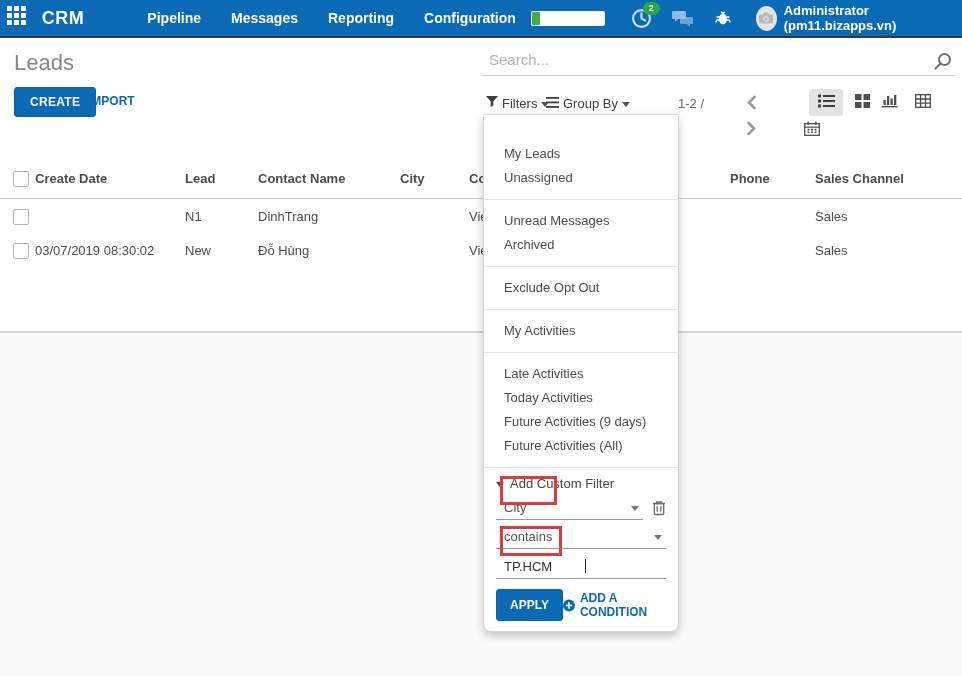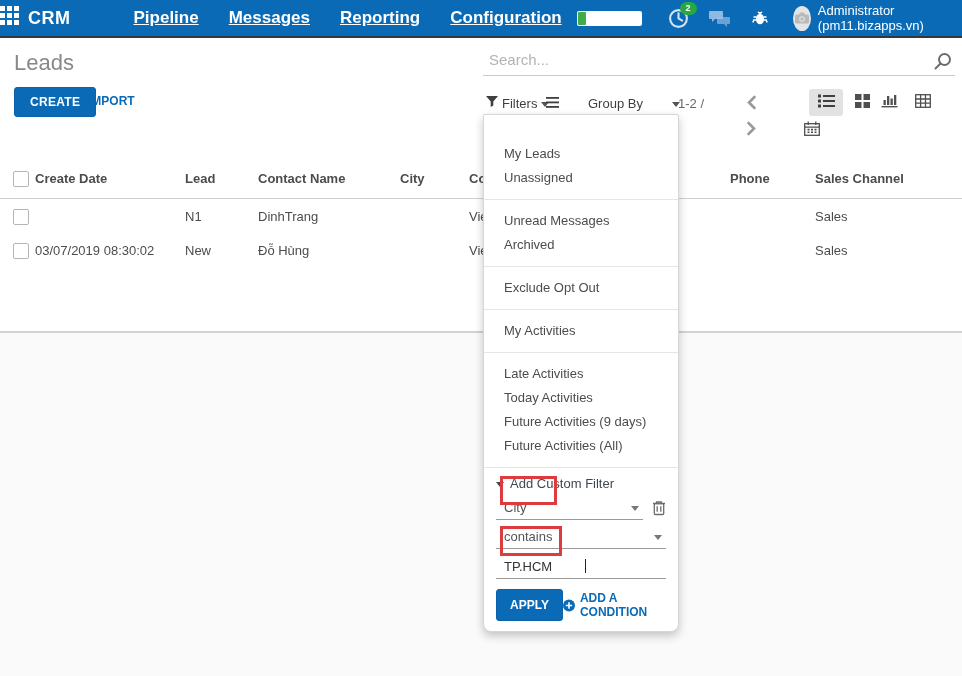--- a/index.html
+++ b/index.html
@@ -5,30 +5,30 @@
   html,body{margin:0;padding:0;background:#e8e8e8;}
   .screen{position:relative;width:962px;height:676px;background:#fff;overflow:hidden;
           font-family:"Liberation Sans",sans-serif;color:#4c4c4c;}
 
   
   .topbar{position:absolute;top:0;left:0;right:0;height:38px;background:#0a6ab6;
           border-bottom:2px solid #35383b;display:flex;align-items:center;color:#fff;box-sizing:border-box;}
   .apps-btn{width:38px;height:36px;display:flex;align-items:center;justify-content:center;cursor:pointer;}
   .brand{font-size:18px;font-weight:bold;margin-left:8px;letter-spacing:.5px;}
   .topmenus{display:flex;margin-left:48px;}
-  .topmenu{font-size:17px;font-weight:bold;padding:0 15px;line-height:36px;cursor:pointer;text-decoration:underline;}
+  .topmenu{font-size:14px;font-weight:bold;padding:0 15px;line-height:36px;cursor:pointer;}
   .systray{margin-left:auto;display:flex;align-items:center;margin-right:10px;}
   .progressbar{width:88px;height:15px;background:#fff;border-radius:2px;position:relative;margin-right:16px;}
   .progressbar .fill{position:absolute;left:1px;top:1px;bottom:1px;width:8px;background:#3fae49;border-radius:1px;}
   .tray-icon{position:relative;margin:0 10px;display:flex;align-items:center;cursor:pointer;}
   .badge{position:absolute;top:-6px;right:-8px;min-width:13px;height:13px;border-radius:8px;background:#28a745;
          color:#fff;font-size:9px;font-weight:bold;text-align:center;line-height:13px;padding:0 2px;}
   .user{display:flex;align-items:center;margin-left:14px;cursor:pointer;}
   .avatar{width:25px;height:25px;border-radius:50%;background:#e4e4e4;display:flex;align-items:center;justify-content:center;margin-right:7px;}
-  .username{font-size:13px;font-weight:normal;}
+  .username{font-size:13px;font-weight:bold;}
 
   
   .page-title{position:absolute;left:14px;top:50px;font-size:22px;color:#888;font-weight:normal;margin:0;}
   .btn-create{position:absolute;left:14px;top:87px;background:#0a6ab6;color:#fff;border:1px solid #0a63aa;
               border-radius:3px;font-size:12px;font-weight:bold;padding:7px 15px;cursor:pointer;
               font-family:"Liberation Sans",sans-serif;letter-spacing:.3px;}
   .link-import{position:absolute;left:88px;top:94px;color:#0a6ab6;font-size:12px;font-weight:bold;cursor:pointer;}
 
   .searchbox{position:absolute;left:483px;top:48px;width:472px;height:27px;border-bottom:1px solid #c9c9c9;}
   .searchbox input{border:none;outline:none;width:430px;font-size:15px;color:#555;background:transparent;
@@ -172,21 +172,21 @@
 
   <div class="ctl-btn" style="left:486px;">
     <span>
       <svg width="12" height="12" viewBox="0 0 12 12" fill="#3f3f3f">
           <path d="M0 0h12L7.3 5.6v4L4.7 11V5.6z"></path>
         </svg>
     </span>
     <span class="lbl">Filters</span>
       <span class="caret-dn"></span>
   </div>
-  <div class="ctl-btn" style="left:546px;gap:25px;">
+  <div class="ctl-btn" style="left:546px;">
     <span>
       <svg width="13" height="11" viewBox="0 0 13 11" fill="#3f3f3f">
           <rect y="0" width="13" height="1.8"></rect>
           <rect y="4.5" width="13" height="1.8"></rect>
           <rect y="9" width="13" height="1.8"></rect>
         </svg>
     </span>
     <span class="lbl">Group By</span>
       <span class="caret-dn"></span>
   </div>

